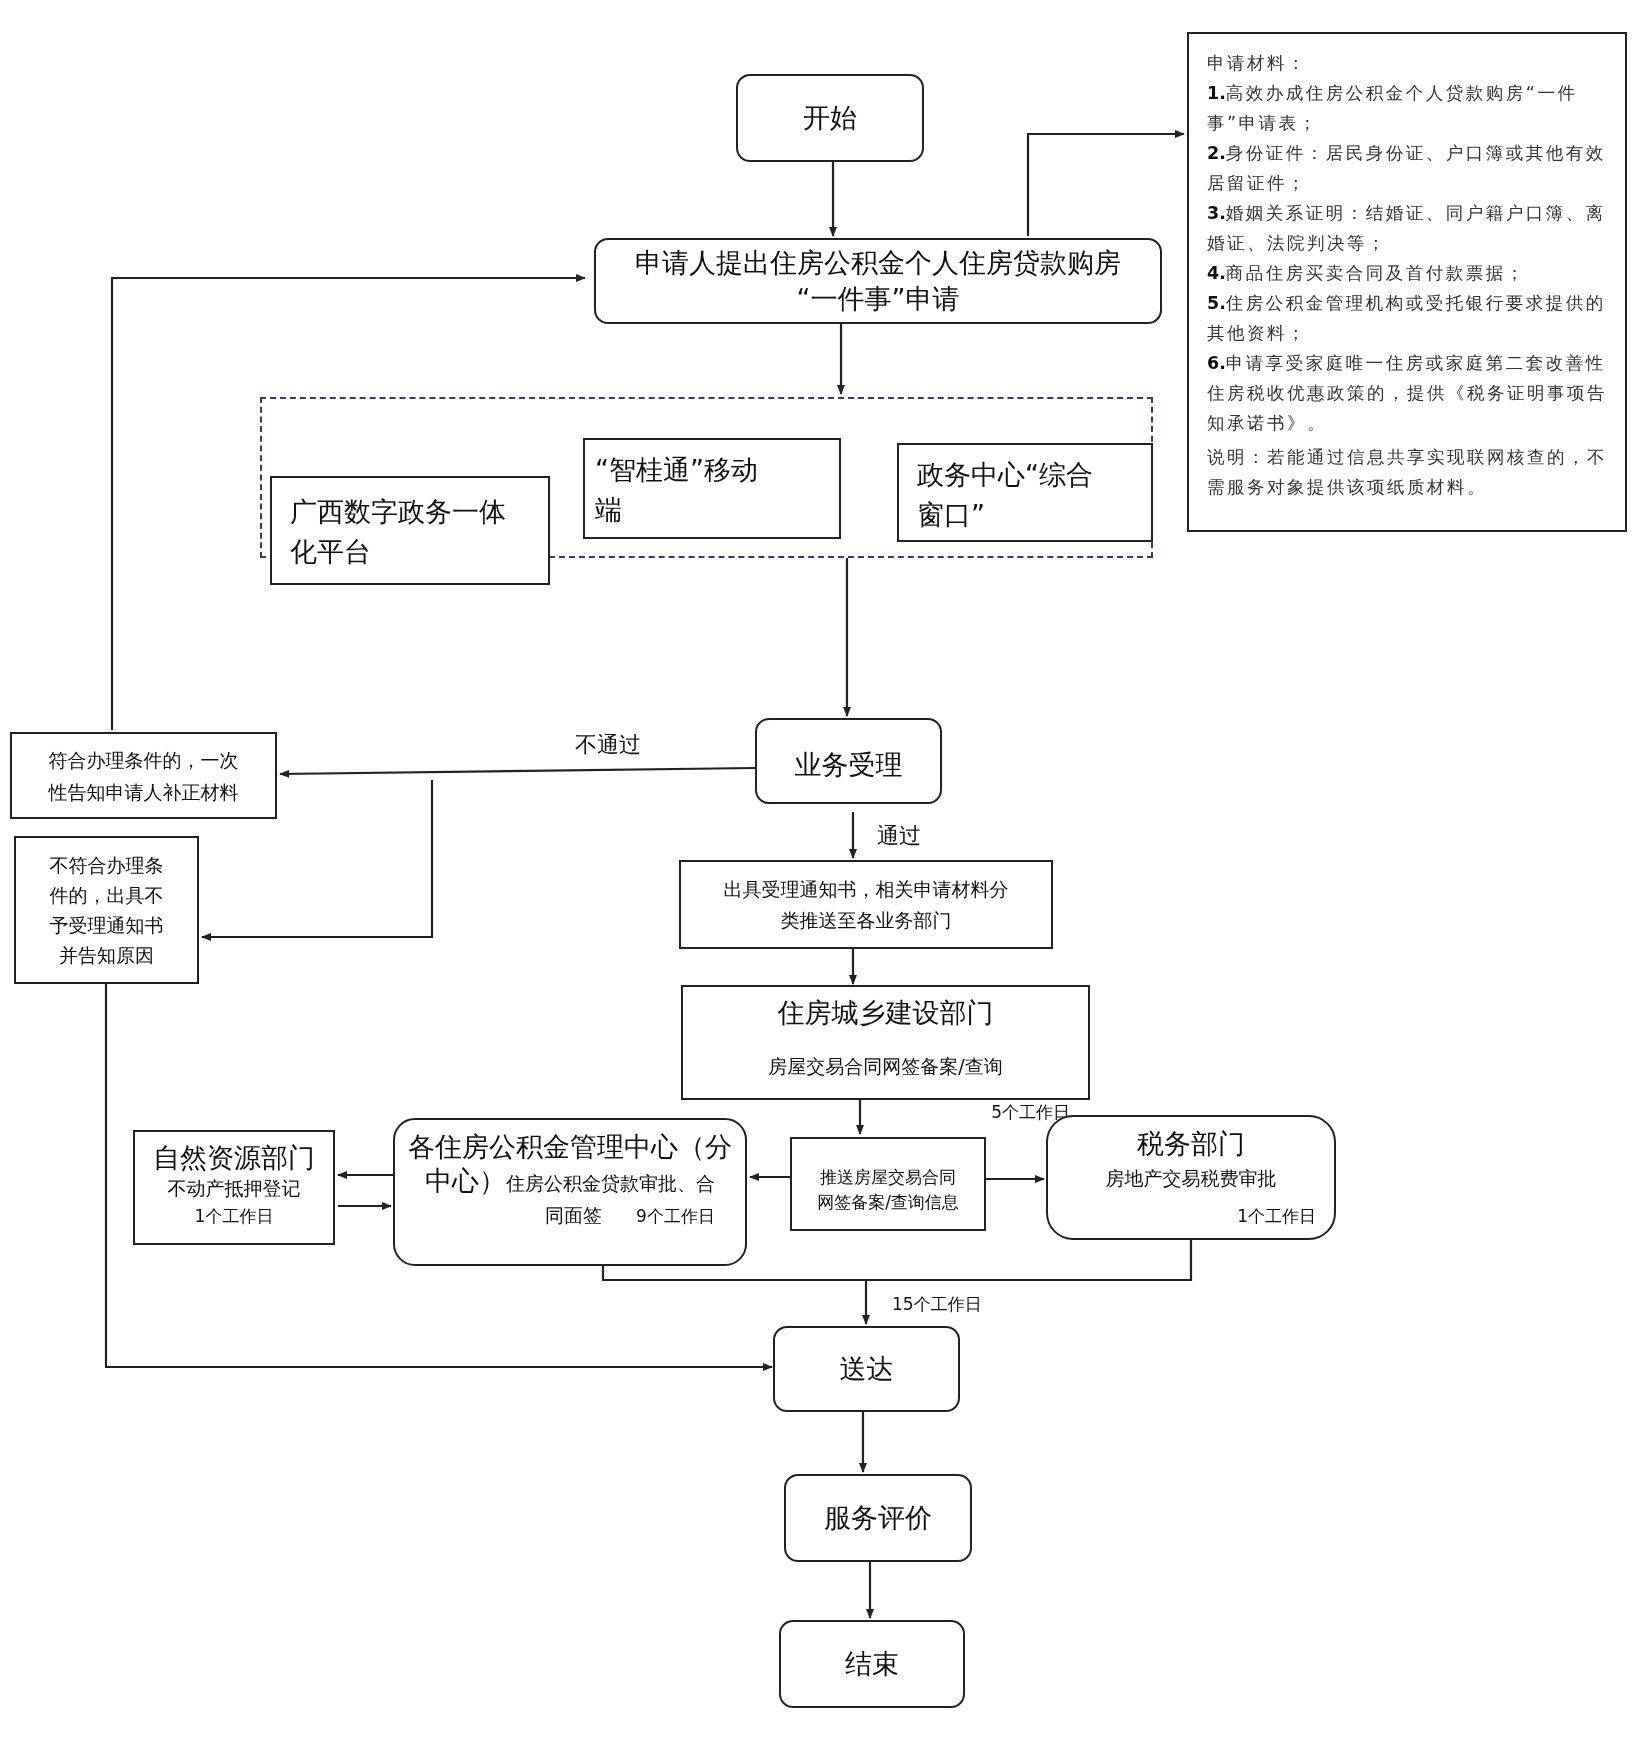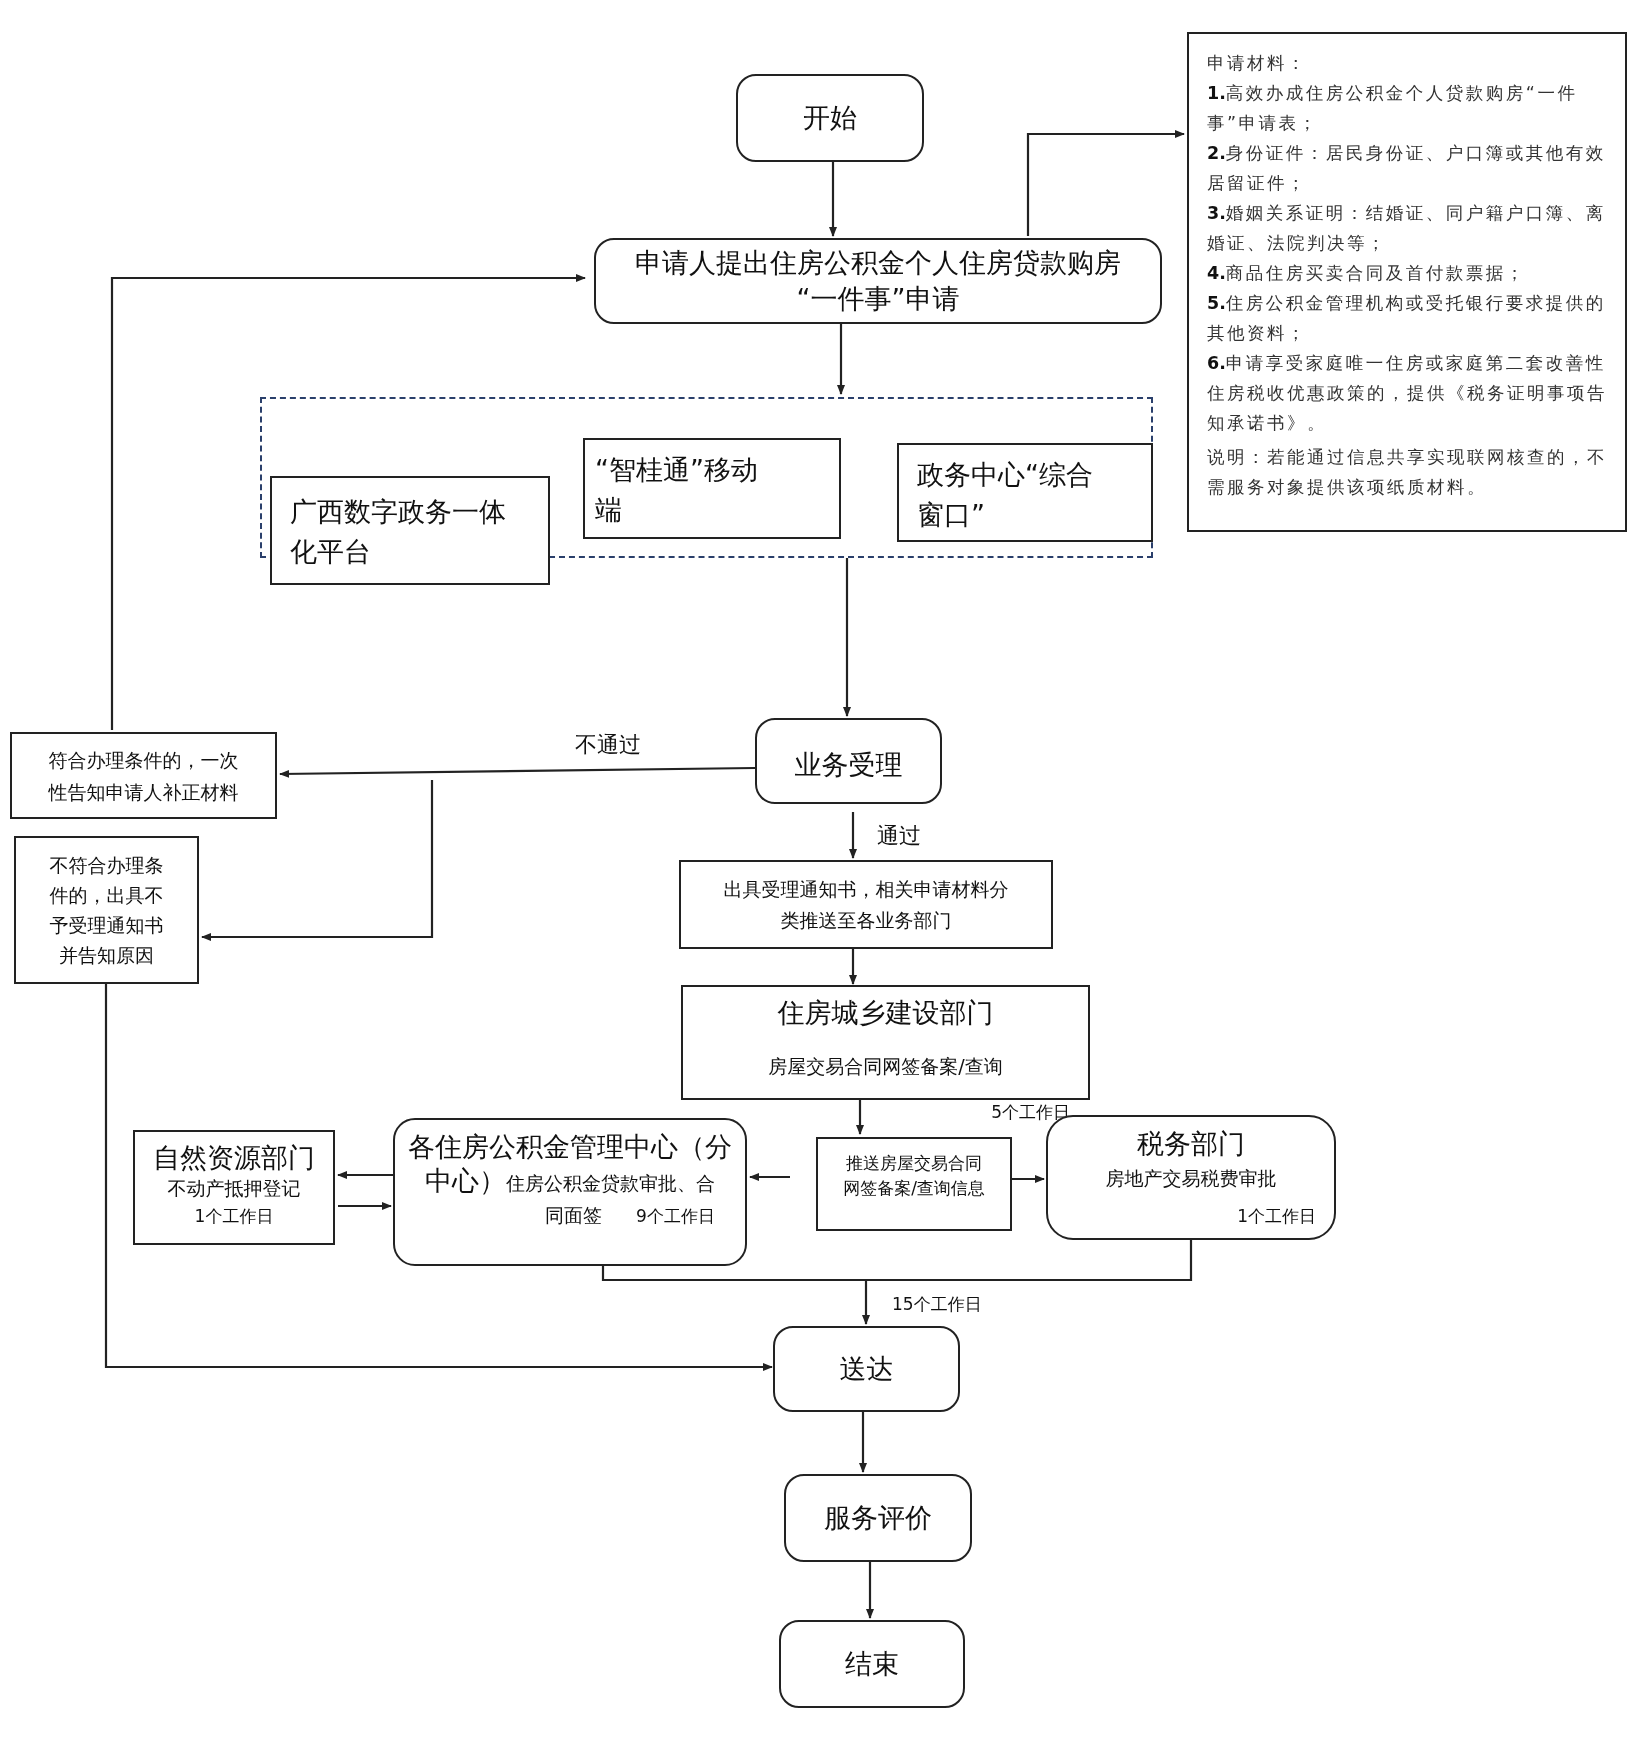--- a/index.html
+++ b/index.html
@@ -1,21 +1,21 @@
 <!DOCTYPE html>
 <html><head>
 <meta charset="utf-8">
 <style>
   html, body { margin: 0; padding: 0; background: #ffffff; }
   body { width: 1642px; height: 1755px; position: relative; overflow: hidden;
          font-family: "DejaVu Sans", "Liberation Sans", sans-serif; color: #111; }
   svg.wires { position: absolute; left: 0; top: 0; width: 1642px; height: 1755px; }
   .box { position: absolute; box-sizing: border-box; border: 2px solid #222; background: #fff;
          display: flex; flex-direction: column; justify-content: center; align-items: center; text-align: center; }
-  .rounded { border-radius: 20px; border-width: 2.5px; }
+  .rounded { border-radius: 14px; border-width: 2.5px; }
   .lbl { position: absolute; white-space: nowrap; }
   .t-big { font-size: 27px; }
   .t-mid { font-size: 22px; }
   .t-sm  { font-size: 19px; }
   .t-xs  { font-size: 17px; }
   .dashed { position: absolute; box-sizing: border-box; border: 2px dashed #2a3f6b; }
   .leftalign { align-items: flex-start; text-align: left; padding-left: 18px; justify-content: flex-start; padding-top: 12px; }
   .materials { position: absolute; left: 1187px; top: 32px; width: 440px; height: 500px;
                box-sizing: border-box; border: 2px solid #222; padding: 14px 16px 10px 18px;
                font-size: 17.5px; line-height: 30px; letter-spacing: 2.5px; color: #333; }
@@ -132,21 +132,21 @@
   <span>出具受理通知书，相关申请材料分</span>
   <span>类推送至各业务部门</span>
 </div>
 
 <div class="box" style="left:681px; top:985px; width:409px; height:115px; justify-content:flex-start; padding-top:8px;gap:21px;">
   <span class="t-big">住房城乡建设部门</span>
   <span class="t-sm" style="margin-top:2px;">房屋交易合同网签备案/查询</span>
   <span class="t-xs right-note">5个工作日</span>
 </div>
 
-<div class="box t-xs" style="left:816px; top:1137px; width:196px; height:94px; justify-content:flex-start; padding-top:12px; line-height:25px;">
+<div class="box t-xs" style="left:790px; top:1137px; width:196px; height:94px; justify-content:center; padding-top:12px; line-height:25px;">
   <span>推送房屋交易合同</span>
   <span>网签备案/查询信息</span>
 </div>
 
 <div class="box" style="left:393px; top:1118px; width:354px; height:148px; justify-content:flex-start; padding-top:10px; line-height:34px;border-radius:22px;">
   <span class="t-big">各住房公积金管理中心（分</span>
   <span style="white-space:nowrap;"><span class="t-big">中心）</span><span class="t-sm">住房公积金贷款审批、合</span></span>
   <span class="t-sm" style="line-height:26px; padding-left:120px;">
     <span>同面签</span>
     <span class="t-xs" style="margin-left:28px;">9个工作日</span>

